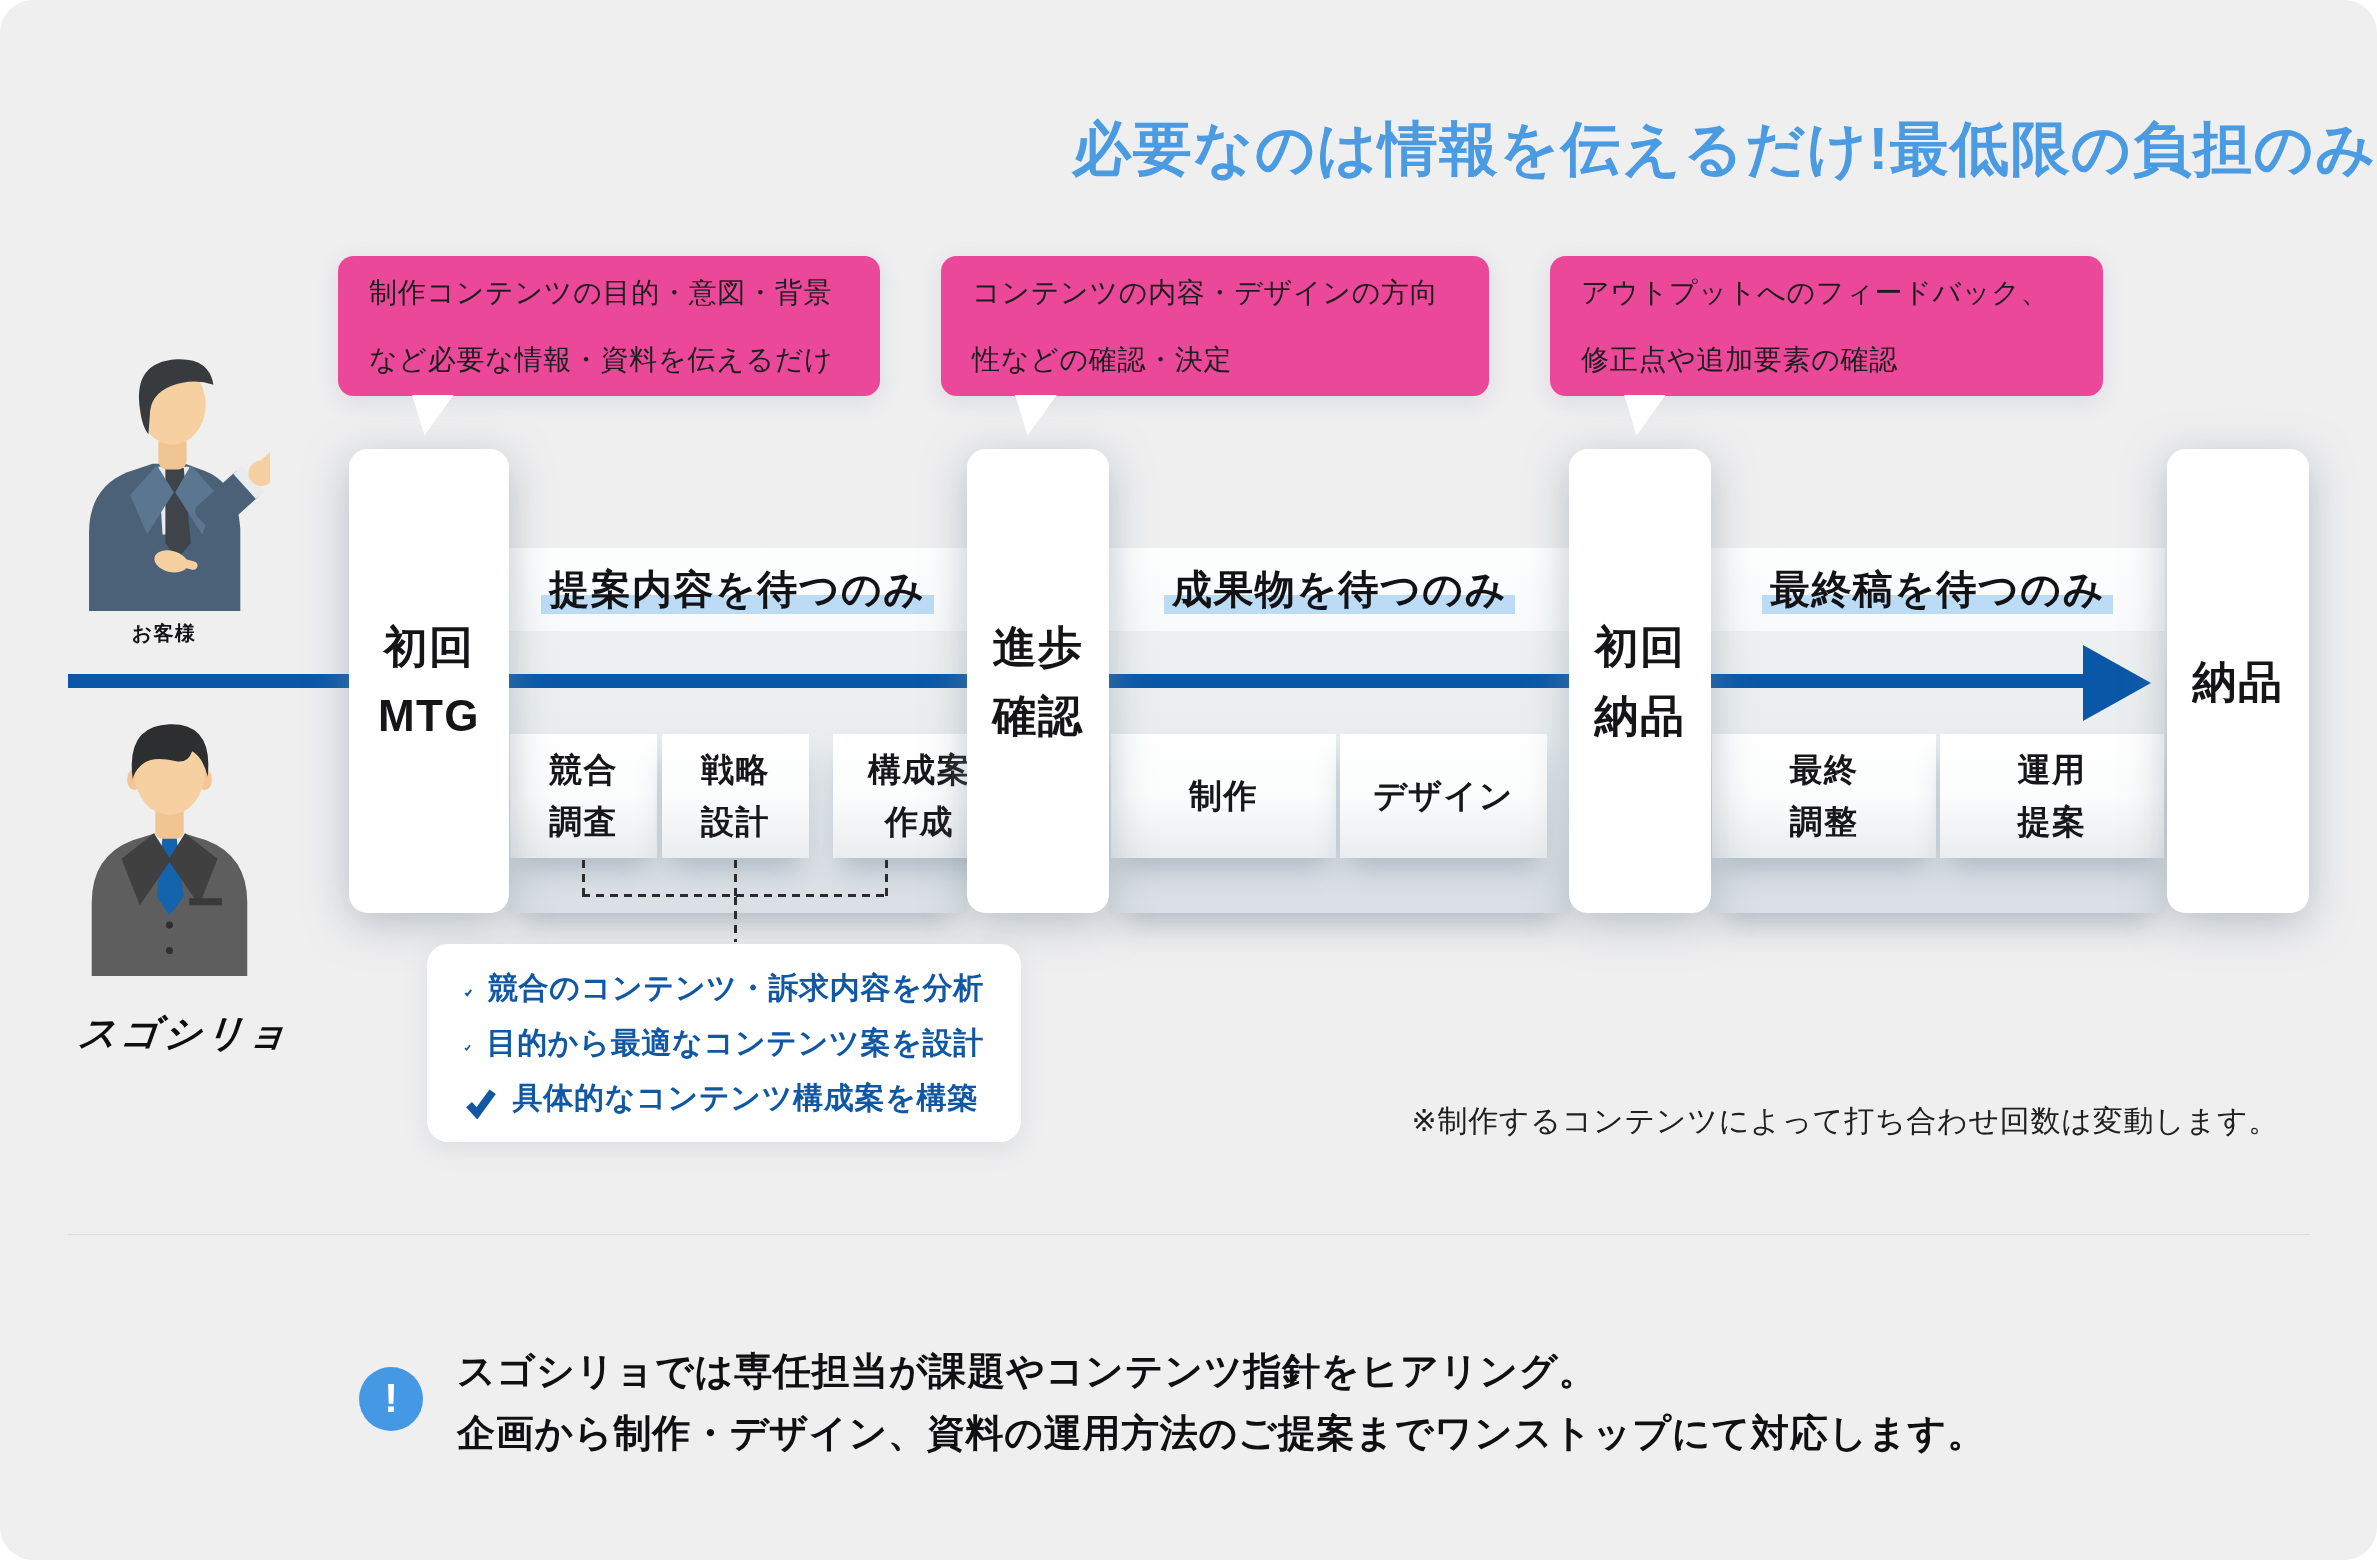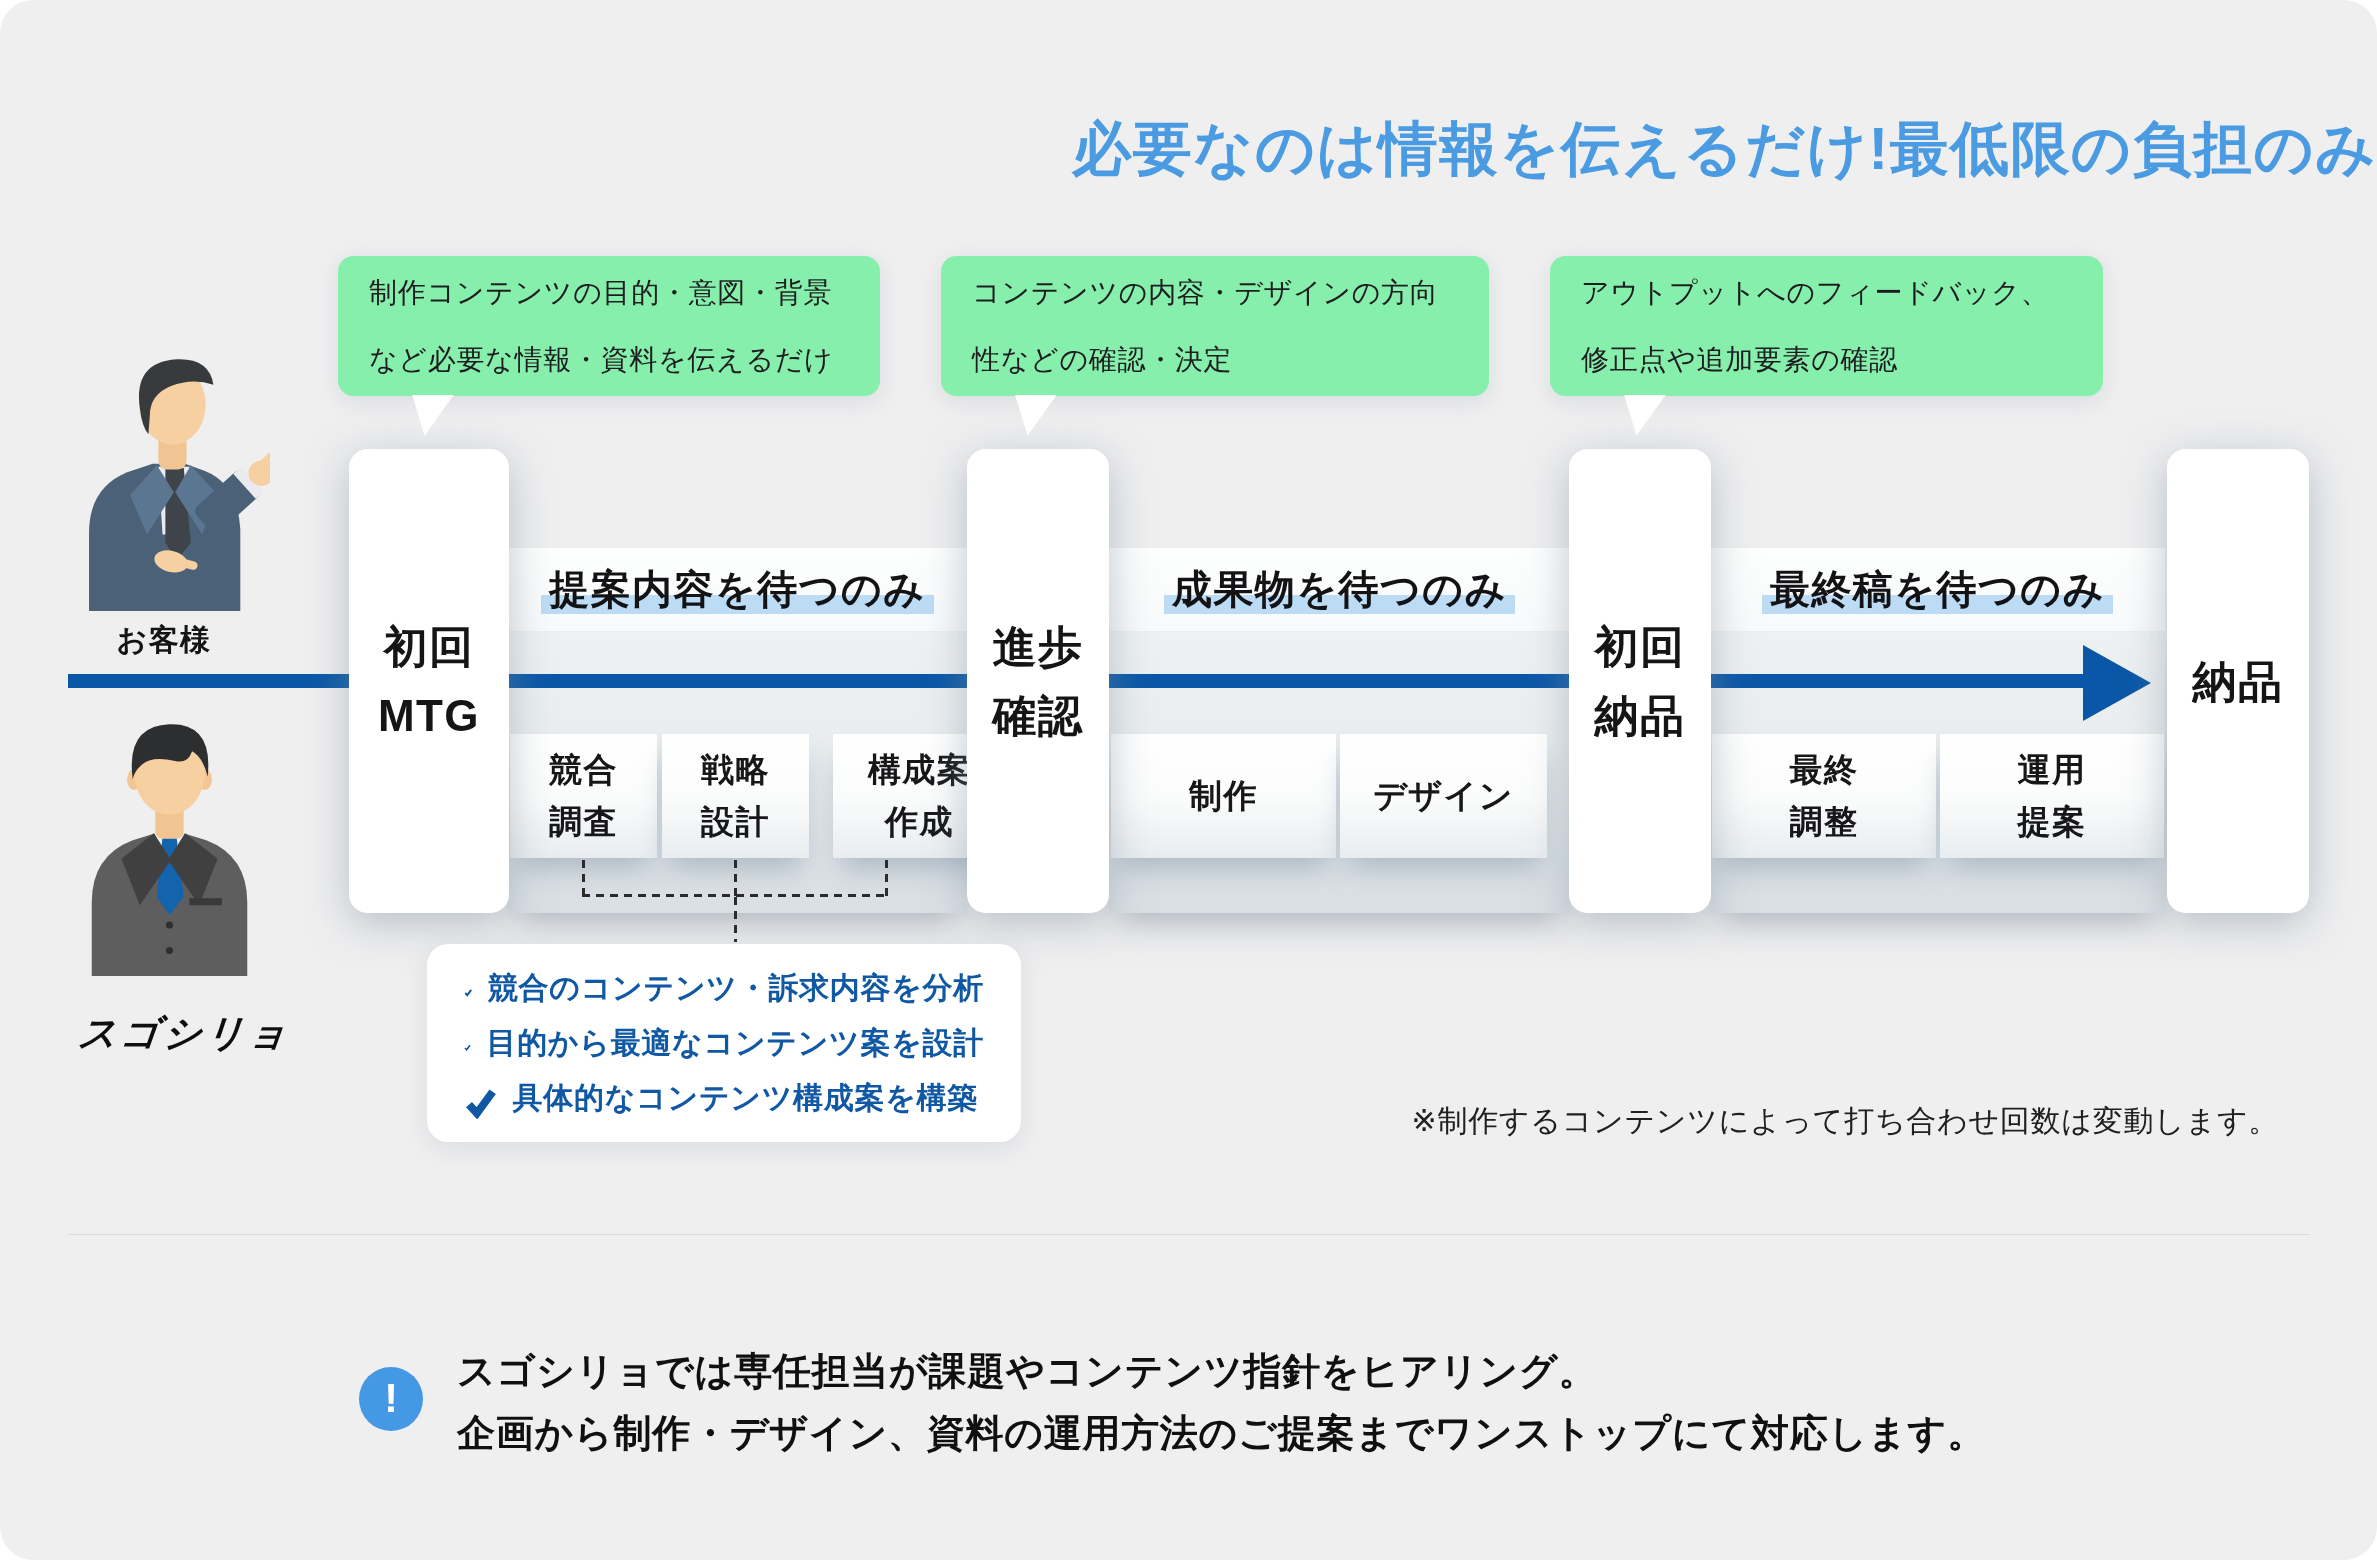--- a/index.html
+++ b/index.html
@@ -5,21 +5,21 @@
   html,body{margin:0;padding:0;background:#ffffff;}
   *{box-sizing:border-box;}
   body{font-family:"Liberation Sans","DejaVu Sans",sans-serif;}
   #canvas{position:relative;width:2377px;height:1560px;background:#ffffff;overflow:hidden;}
   .card{position:absolute;inset:0;background:#efeff0;border-radius:33px;}
   .abs{position:absolute;}
 
   .title{left:0;right:0;top:110px;text-align:right;font-size:59px;font-weight:900;
          color:#4a9be2;letter-spacing:1.4px;}
 
-  .bubble{background:#86efac;border-radius:15.6px;box-shadow:0 5.7px 21px rgba(110,125,145,.16);
+  .bubble{background:#ec4899;border-radius:15.6px;box-shadow:0 5.7px 21px rgba(110,125,145,.16);
           display:flex;flex-direction:column;justify-content:center;padding-left:31px;z-index:6;}
   .bubble .bline{font-size:28px;line-height:67px;color:#1d1d1f;font-weight:500;letter-spacing:0.7px;}
   .tail{position:absolute;top:100%;margin-top:-1.4px;left:74px;width:42px;height:41px;background:#ffffff;
         clip-path:polygon(0 0,100% 0,30% 100%);}
 
   .channel{top:632px;height:281px;z-index:1;
            background:linear-gradient(180deg,#eef1f2 0%,#e9edef 40%,#e0e5e9 75%,#d9dfe4 100%);
            box-shadow:0 21px 31px -11.3px rgba(120,135,152,.55);}
   .stripe{top:548px;height:83px;z-index:2;display:flex;align-items:center;justify-content:center;
           background:linear-gradient(180deg,#fdfefe 0%,#f8fafb 100%);}
@@ -53,21 +53,21 @@
 
   .note{left:1387px;top:1101px;width:892px;text-align:right;font-size:30px;color:#202022;letter-spacing:0.7px;}
 
   .divider{left:68px;top:1234px;width:2242px;height:1.4px;background:#dcdcde;}
 
   .alert{left:359px;top:1367px;width:64px;height:64px;border-radius:50%;background:#4598e3;
          color:#ffffff;font-size:41px;font-weight:900;text-align:center;line-height:62px;}
   .footer-text{left:457px;top:1340px;}
   .footer-text .fline{font-size:38px;line-height:62px;font-weight:800;color:#101012;letter-spacing:0.7px;}
 
-  .actor-label{font-size:30px;font-weight:700;color:#141416;text-align:center;letter-spacing:1.4px;}
+  .actor-label{font-size:20px;font-weight:700;color:#141416;text-align:center;letter-spacing:1.4px;}
   .logo{font-size:38px;font-weight:900;font-style:italic;color:#0e0e0e;text-align:center;
         letter-spacing:3.5px;transform:skewX(-6deg);}
 </style>
 </head>
 <body>
 
 <div id="canvas">
   <div class="card"></div>
 
   <div class="abs title">必要なのは情報を伝えるだけ!最低限の負担のみ</div>

